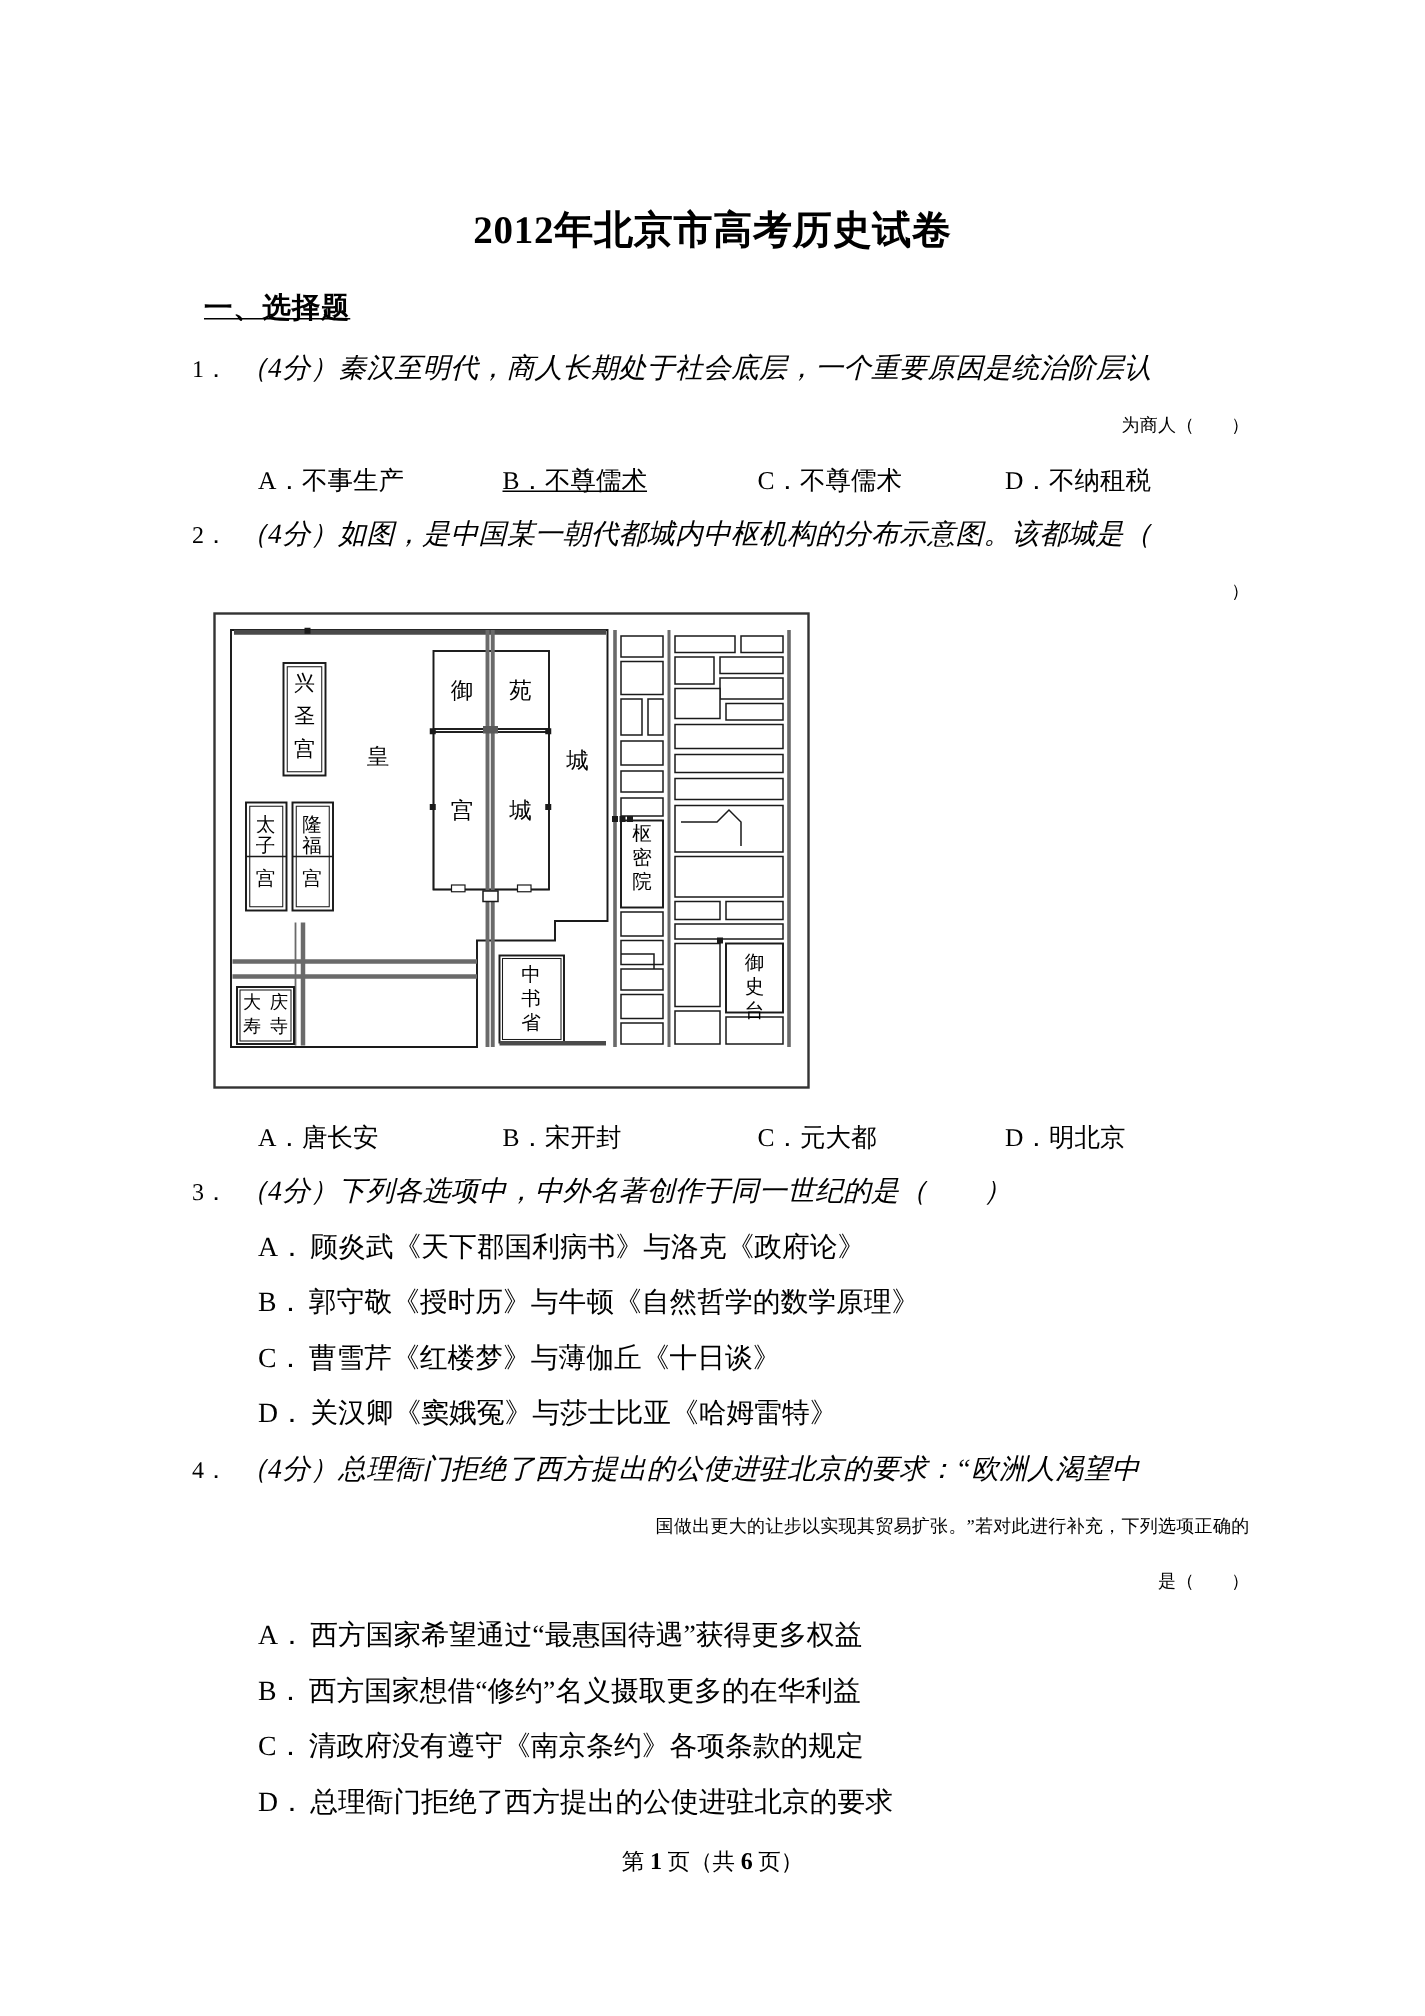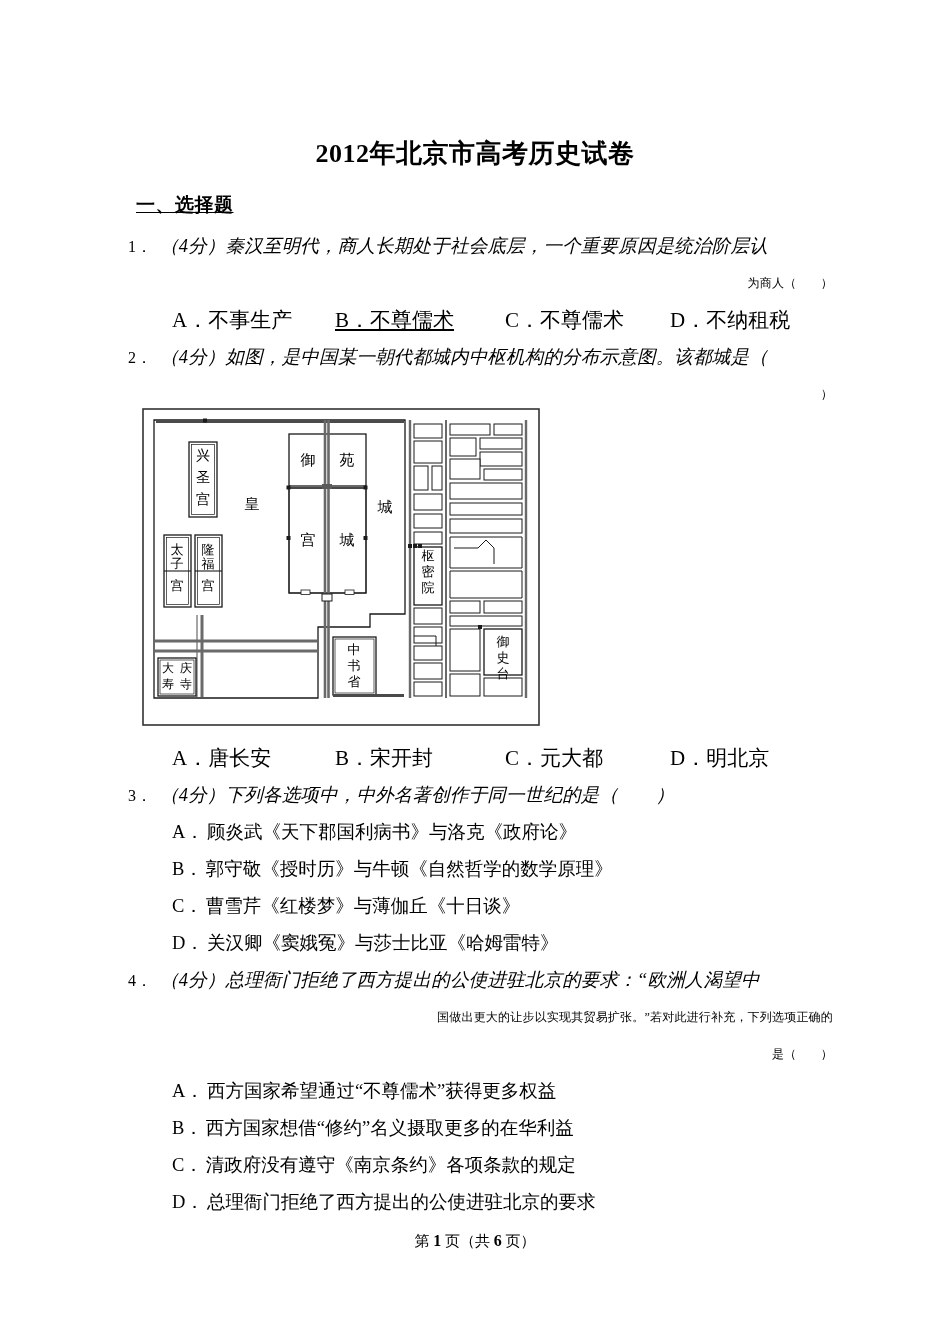--- a/index.html
+++ b/index.html
@@ -75,21 +75,21 @@
     font-size: 12px;
     line-height: 37px;
     letter-spacing: 0.2px;
     white-space: nowrap;
     text-align: right;
   }
 
   
   .opt-row-inline {
     padding-left: 44px;
-    font-size: 21px;
+    font-size: 17px;
     line-height: 37px;
     white-space: nowrap;
     display: flex;
   }
   .opt-inline {
     display: inline-block;
   }
   .opt-inline .ol {
     font-family: "Liberation Serif", "DejaVu Serif", serif;
   }
@@ -346,21 +346,21 @@
     <div class="opt-row-stack"><span class="ol">D．</span><span>关汉卿《窦娥冤》与莎士比亚《哈姆雷特》</span></div>
   </div>
 
   <div class="q-block" style="top:952px;">
     <div class="q-line">
       <span class="q-num">4．</span>
       <span class="q-body"><span>（4分）</span><span>总理衙门拒绝了西方提出的公使进驻北京的要求：“欧洲人渴望中</span></span>
     </div>
     <div class="q-cont">国做出更大的让步以实现其贸易扩张。”若对此进行补充，下列选项正确的</div>
     <div class="q-cont">是（　　）</div>
-    <div class="opt-row-stack"><span class="ol">A．</span><span>西方国家希望通过“不尊儒术”获得更多权益</span></div>
+    <div class="opt-row-stack"><span class="ol">A．</span><span>西方国家希望通过“最惠国待遇”获得更多权益</span></div>
     <div class="opt-row-stack"><span class="ol">B．</span><span>西方国家想借“修约”名义摄取更多的在华利益</span></div>
     <div class="opt-row-stack"><span class="ol">C．</span><span>清政府没有遵守《南京条约》各项条款的规定</span></div>
     <div class="opt-row-stack"><span class="ol">D．</span><span>总理衙门拒绝了西方提出的公使进驻北京的要求</span></div>
   </div>
 
   <div class="footer">
     <span>第</span>
     <b>1</b>
     <span>页（共</span>
     <b>6</b>

